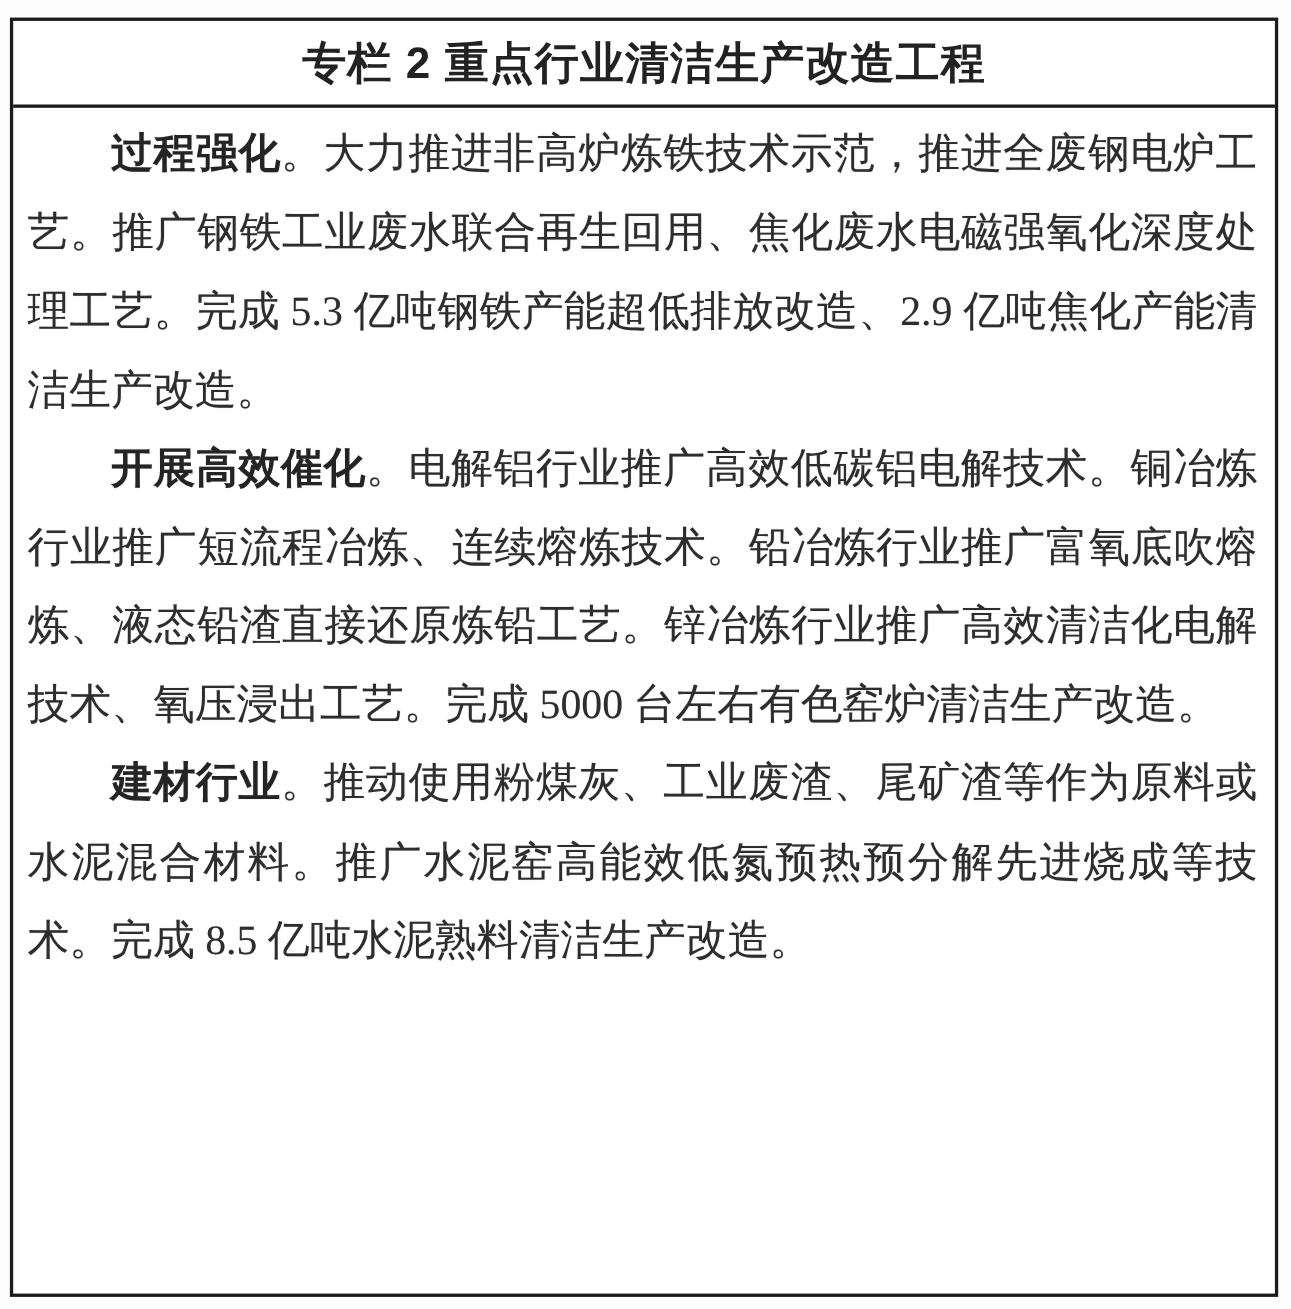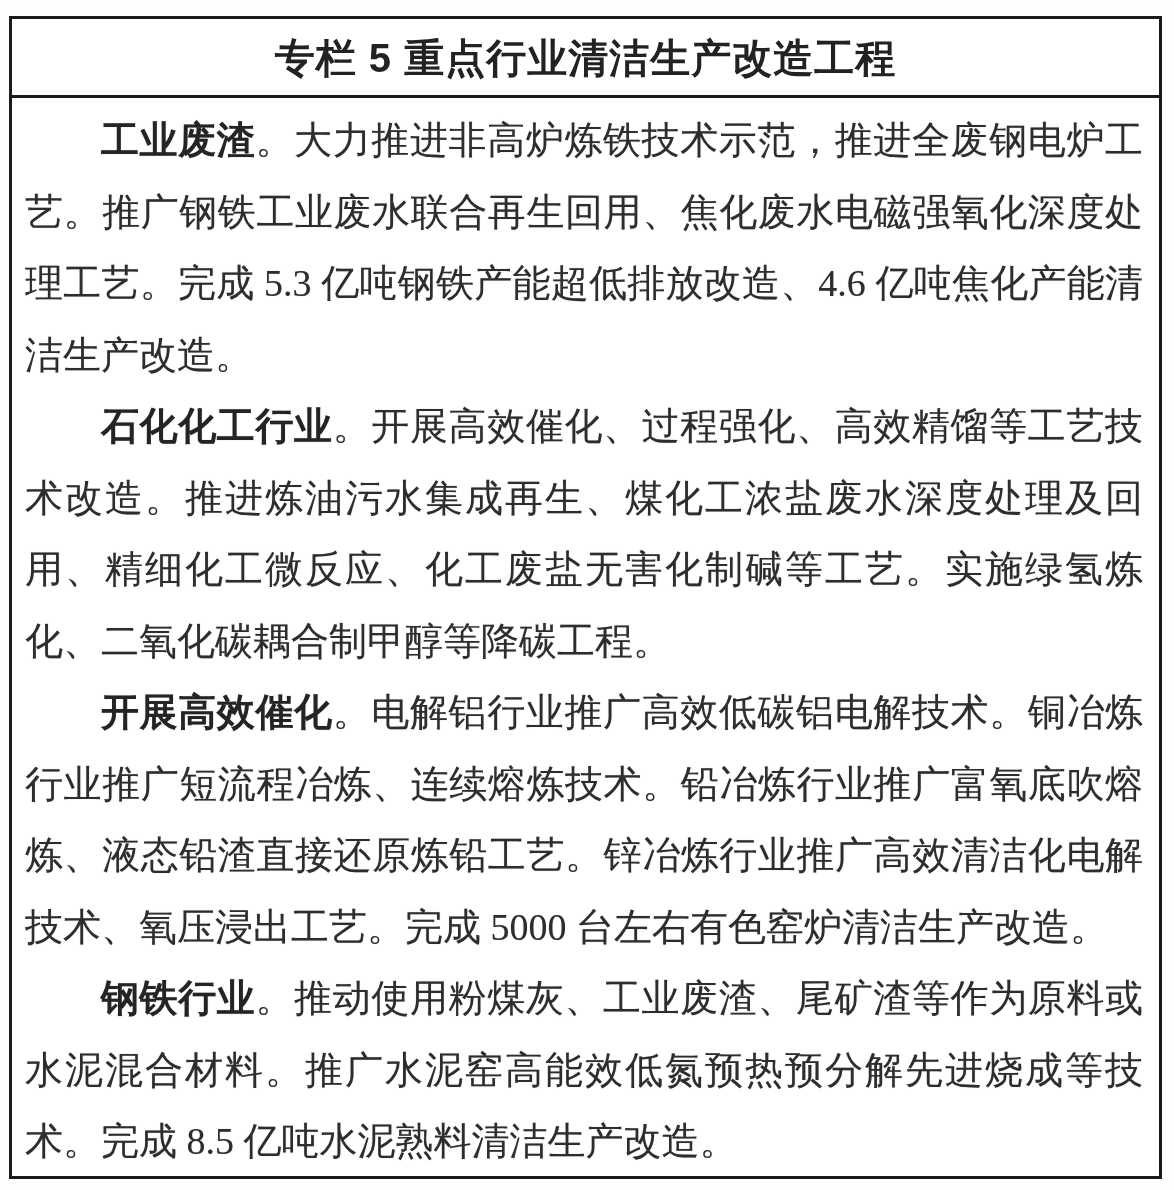--- a/index.html
+++ b/index.html
@@ -58,27 +58,26 @@
     font-weight: 700;
     color: #242424;
   }
 </style>
 </head>
 <body>
 
 <div class="page">
   <div class="panel-box">
 
-    <div class="panel-title-row">专栏 5 重点行业清洁生产改造工程</div>
+    <div class="panel-title-row">专栏 2 重点行业清洁生产改造工程</div>
 
     <div class="panel-body">
 
-      <p class="para"><span class="lead">工业废渣</span><span>。大力推进非高炉炼铁技术示范，推进全废钢电炉工艺。推广钢铁工业废水联合再生回用、焦化废水电磁强氧化深度处理工艺。完成 5.3 亿吨钢铁产能超低排放改造、4.6 亿吨焦化产能清洁生产改造。</span></p>
+      <p class="para"><span class="lead">过程强化</span><span>。大力推进非高炉炼铁技术示范，推进全废钢电炉工艺。推广钢铁工业废水联合再生回用、焦化废水电磁强氧化深度处理工艺。完成 5.3 亿吨钢铁产能超低排放改造、2.9 亿吨焦化产能清洁生产改造。</span></p>
 
-      <p class="para"><span class="lead">石化化工行业</span><span>。开展高效催化、过程强化、高效精馏等工艺技术改造。推进炼油污水集成再生、煤化工浓盐废水深度处理及回用、精细化工微反应、化工废盐无害化制碱等工艺。实施绿氢炼化、二氧化碳耦合制甲醇等降碳工程。</span></p>
 
       <p class="para"><span class="lead">开展高效催化</span><span>。电解铝行业推广高效低碳铝电解技术。铜冶炼行业推广短流程冶炼、连续熔炼技术。铅冶炼行业推广富氧底吹熔炼、液态铅渣直接还原炼铅工艺。锌冶炼行业推广高效清洁化电解技术、氧压浸出工艺。完成 5000 台左右有色窑炉清洁生产改造。</span></p>
 
-      <p class="para"><span class="lead">钢铁行业</span><span>。推动使用粉煤灰、工业废渣、尾矿渣等作为原料或水泥混合材料。推广水泥窑高能效低氮预热预分解先进烧成等技术。完成 8.5 亿吨水泥熟料清洁生产改造。</span></p>
+      <p class="para"><span class="lead">建材行业</span><span>。推动使用粉煤灰、工业废渣、尾矿渣等作为原料或水泥混合材料。推广水泥窑高能效低氮预热预分解先进烧成等技术。完成 8.5 亿吨水泥熟料清洁生产改造。</span></p>
 
     </div>
   </div>
 </div>
 
 </body></html>

